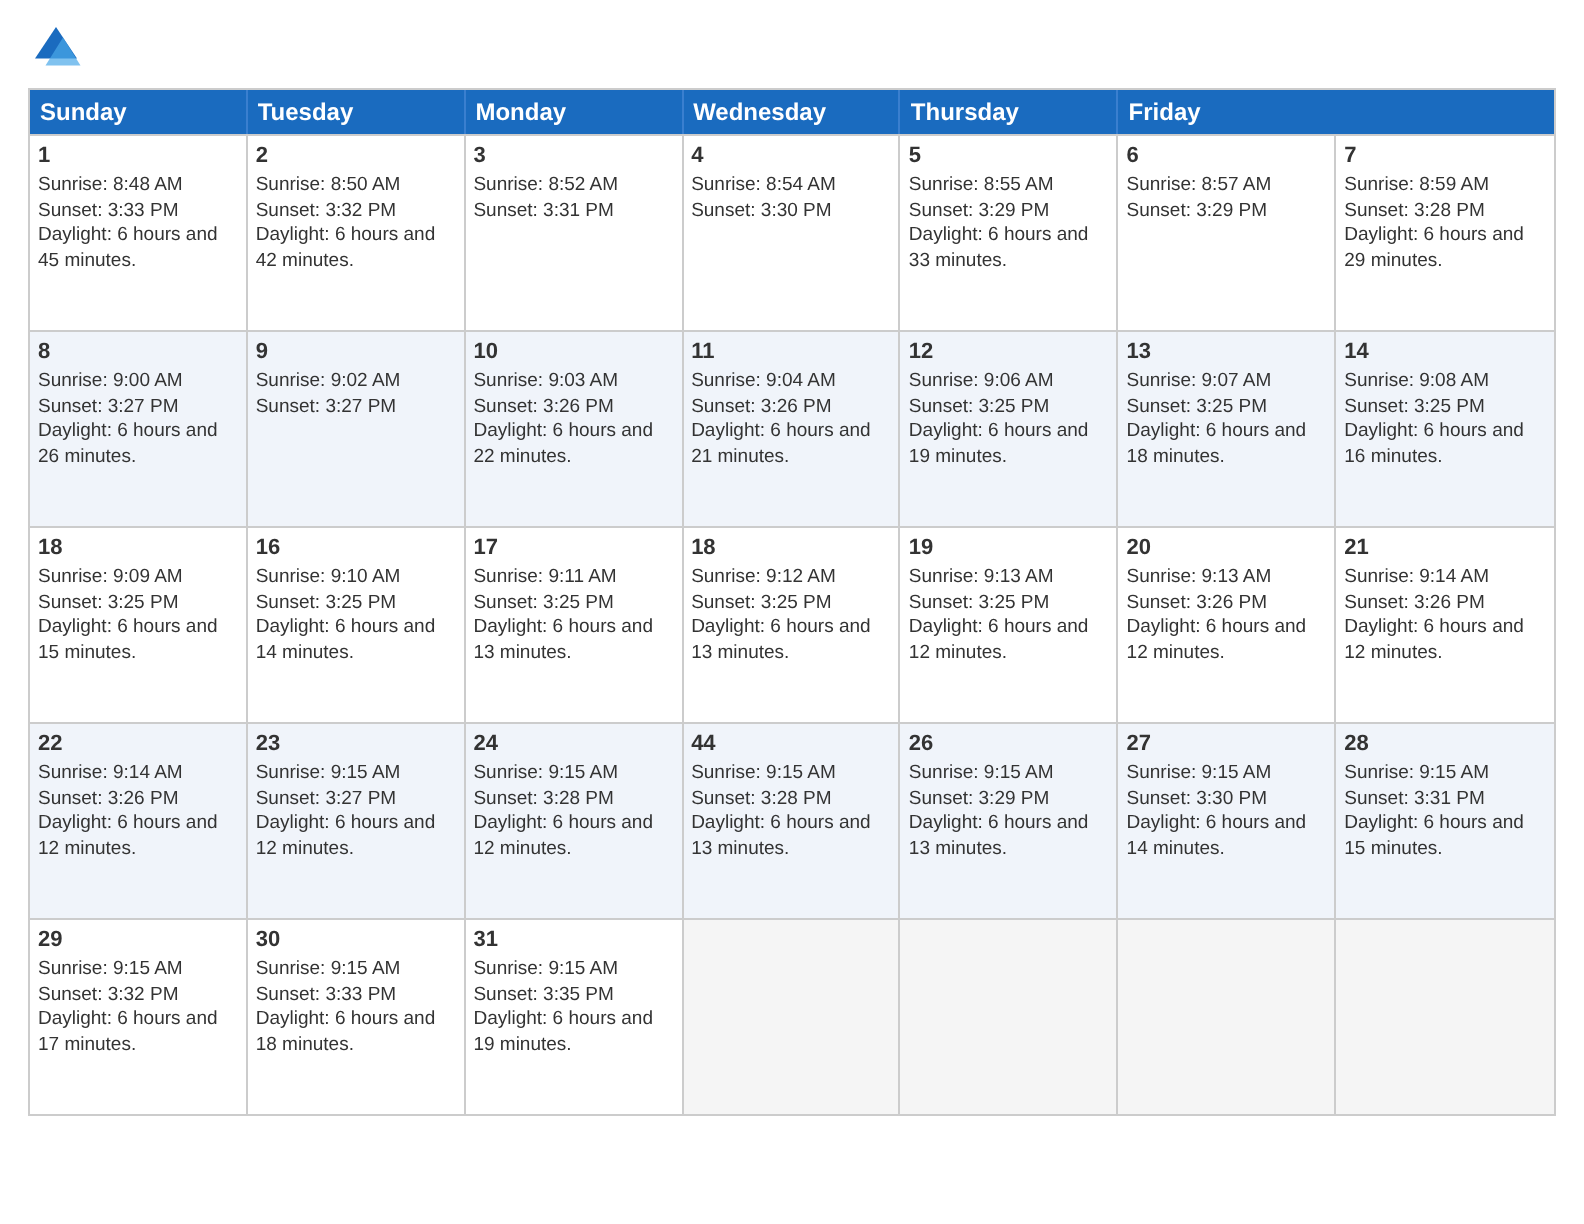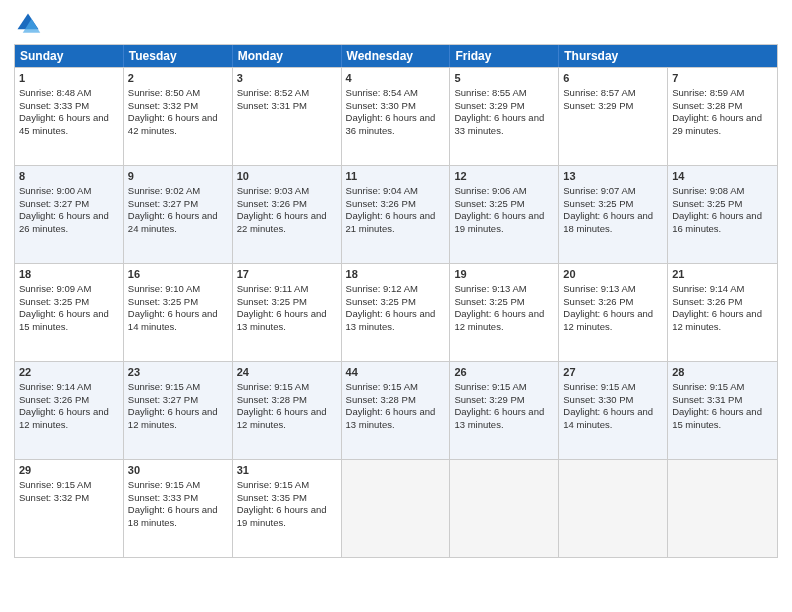--- a/index.html
+++ b/index.html
@@ -136,36 +136,36 @@
       <div class="subtitle"></div>
     </div>
   </div>
 
   <div class="calendar">
     <div class="cal-header-row">
     <div class="cal-header-cell">Sunday</div>
         <div class="cal-header-cell">Tuesday</div>
         <div class="cal-header-cell">Monday</div>
         <div class="cal-header-cell">Wednesday</div>
+        <div class="cal-header-cell">Thursday</div>
         <div class="cal-header-cell">Friday</div>
-        <div class="cal-header-cell">Thursday</div>
       </div>
     <div class="cal-body">
     <div class="cal-row">
           <div class="cal-cell"><span class="day-num">1</span><span>Sunrise: 8:48 AM</span><br><span>Sunset: 3:33 PM</span><br><span>Daylight: 6 hours and 45 minutes.</span></div>
           <div class="cal-cell"><span class="day-num">2</span><span>Sunrise: 8:50 AM</span><br><span>Sunset: 3:32 PM</span><br><span>Daylight: 6 hours and 42 minutes.</span></div>
           <div class="cal-cell"><span class="day-num">3</span><span>Sunrise: 8:52 AM</span><br><span>Sunset: 3:31 PM</span><br></div>
-          <div class="cal-cell"><span class="day-num">4</span><span>Sunrise: 8:54 AM</span><br><span>Sunset: 3:30 PM</span><br><span>Daylight: 6 hours and 36 minutes.</span></div>
+          <div class="cal-cell"><span class="day-num">4</span><span>Sunrise: 8:54 AM</span><br><span>Sunset: 3:30 PM</span><br></div>
           <div class="cal-cell"><span class="day-num">5</span><span>Sunrise: 8:55 AM</span><br><span>Sunset: 3:29 PM</span><br><span>Daylight: 6 hours and 33 minutes.</span></div>
           <div class="cal-cell"><span class="day-num">6</span><span>Sunrise: 8:57 AM</span><br><span>Sunset: 3:29 PM</span><br></div>
           <div class="cal-cell"><span class="day-num">7</span><span>Sunrise: 8:59 AM</span><br><span>Sunset: 3:28 PM</span><br><span>Daylight: 6 hours and 29 minutes.</span></div>
         </div>
         <div class="cal-row">
           <div class="cal-cell"><span class="day-num">8</span><span>Sunrise: 9:00 AM</span><br><span>Sunset: 3:27 PM</span><br><span>Daylight: 6 hours and 26 minutes.</span></div>
-          <div class="cal-cell"><span class="day-num">9</span><span>Sunrise: 9:02 AM</span><br><span>Sunset: 3:27 PM</span><br><span>Daylight: 6 hours and 24 minutes.</span></div>
+          <div class="cal-cell"><span class="day-num">9</span><span>Sunrise: 9:02 AM</span><br><span>Sunset: 3:27 PM</span><br></div>
           <div class="cal-cell"><span class="day-num">10</span><span>Sunrise: 9:03 AM</span><br><span>Sunset: 3:26 PM</span><br><span>Daylight: 6 hours and 22 minutes.</span></div>
           <div class="cal-cell"><span class="day-num">11</span><span>Sunrise: 9:04 AM</span><br><span>Sunset: 3:26 PM</span><br><span>Daylight: 6 hours and 21 minutes.</span></div>
           <div class="cal-cell"><span class="day-num">12</span><span>Sunrise: 9:06 AM</span><br><span>Sunset: 3:25 PM</span><br><span>Daylight: 6 hours and 19 minutes.</span></div>
           <div class="cal-cell"><span class="day-num">13</span><span>Sunrise: 9:07 AM</span><br><span>Sunset: 3:25 PM</span><br><span>Daylight: 6 hours and 18 minutes.</span></div>
           <div class="cal-cell"><span class="day-num">14</span><span>Sunrise: 9:08 AM</span><br><span>Sunset: 3:25 PM</span><br><span>Daylight: 6 hours and 16 minutes.</span></div>
         </div>
         <div class="cal-row">
           <div class="cal-cell"><span class="day-num">18</span><span>Sunrise: 9:09 AM</span><br><span>Sunset: 3:25 PM</span><br><span>Daylight: 6 hours and 15 minutes.</span></div>
           <div class="cal-cell"><span class="day-num">16</span><span>Sunrise: 9:10 AM</span><br><span>Sunset: 3:25 PM</span><br><span>Daylight: 6 hours and 14 minutes.</span></div>
           <div class="cal-cell"><span class="day-num">17</span><span>Sunrise: 9:11 AM</span><br><span>Sunset: 3:25 PM</span><br><span>Daylight: 6 hours and 13 minutes.</span></div>
@@ -177,21 +177,21 @@
         <div class="cal-row">
           <div class="cal-cell"><span class="day-num">22</span><span>Sunrise: 9:14 AM</span><br><span>Sunset: 3:26 PM</span><br><span>Daylight: 6 hours and 12 minutes.</span></div>
           <div class="cal-cell"><span class="day-num">23</span><span>Sunrise: 9:15 AM</span><br><span>Sunset: 3:27 PM</span><br><span>Daylight: 6 hours and 12 minutes.</span></div>
           <div class="cal-cell"><span class="day-num">24</span><span>Sunrise: 9:15 AM</span><br><span>Sunset: 3:28 PM</span><br><span>Daylight: 6 hours and 12 minutes.</span></div>
           <div class="cal-cell"><span class="day-num">44</span><span>Sunrise: 9:15 AM</span><br><span>Sunset: 3:28 PM</span><br><span>Daylight: 6 hours and 13 minutes.</span></div>
           <div class="cal-cell"><span class="day-num">26</span><span>Sunrise: 9:15 AM</span><br><span>Sunset: 3:29 PM</span><br><span>Daylight: 6 hours and 13 minutes.</span></div>
           <div class="cal-cell"><span class="day-num">27</span><span>Sunrise: 9:15 AM</span><br><span>Sunset: 3:30 PM</span><br><span>Daylight: 6 hours and 14 minutes.</span></div>
           <div class="cal-cell"><span class="day-num">28</span><span>Sunrise: 9:15 AM</span><br><span>Sunset: 3:31 PM</span><br><span>Daylight: 6 hours and 15 minutes.</span></div>
         </div>
         <div class="cal-row">
-          <div class="cal-cell"><span class="day-num">29</span><span>Sunrise: 9:15 AM</span><br><span>Sunset: 3:32 PM</span><br></div>
+          <div class="cal-cell"><span class="day-num">29</span><span>Sunrise: 9:15 AM</span><br><span>Sunset: 3:32 PM</span><br><span>Daylight: 6 hours and 17 minutes.</span></div>
           <div class="cal-cell"><span class="day-num">30</span><span>Sunrise: 9:15 AM</span><br><span>Sunset: 3:33 PM</span><br><span>Daylight: 6 hours and 18 minutes.</span></div>
           <div class="cal-cell"><span class="day-num">31</span><span>Sunrise: 9:15 AM</span><br><span>Sunset: 3:35 PM</span><br><span>Daylight: 6 hours and 19 minutes.</span></div>
           <div class="cal-cell empty"></div>
           <div class="cal-cell empty"></div>
           <div class="cal-cell empty"></div>
           <div class="cal-cell empty"></div>
         </div>
       </div>
   </div>
 </div>

